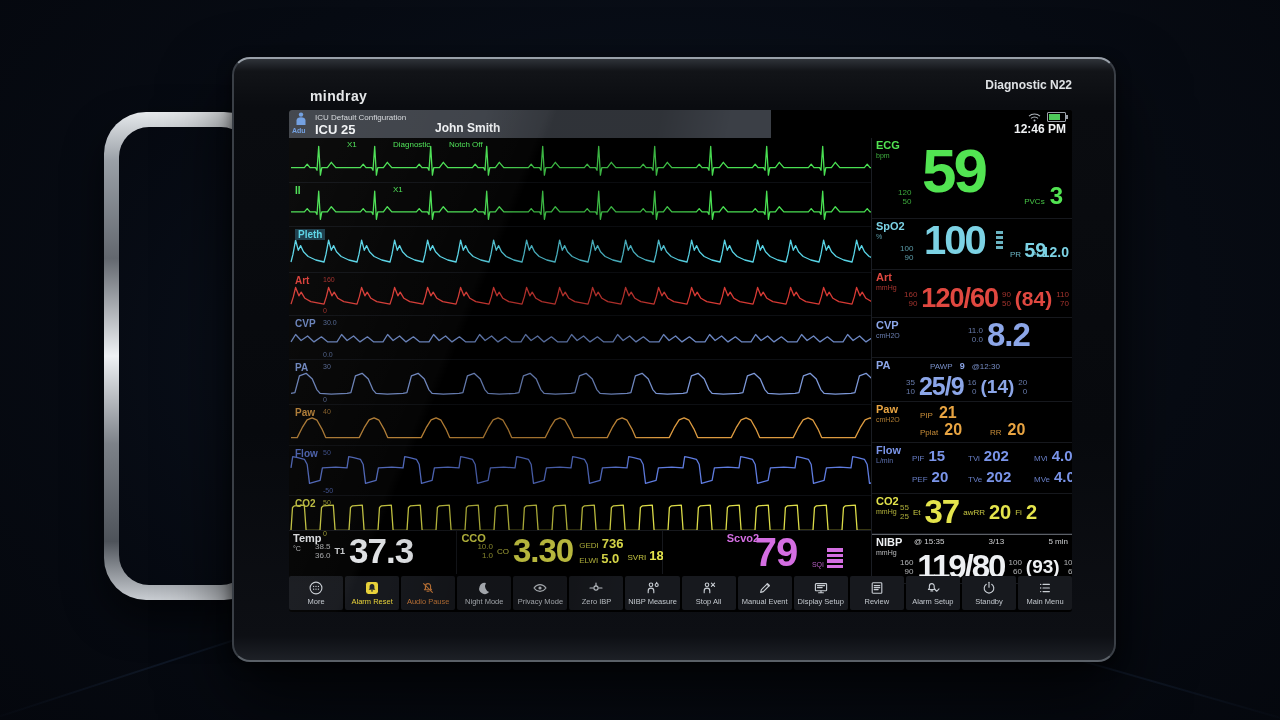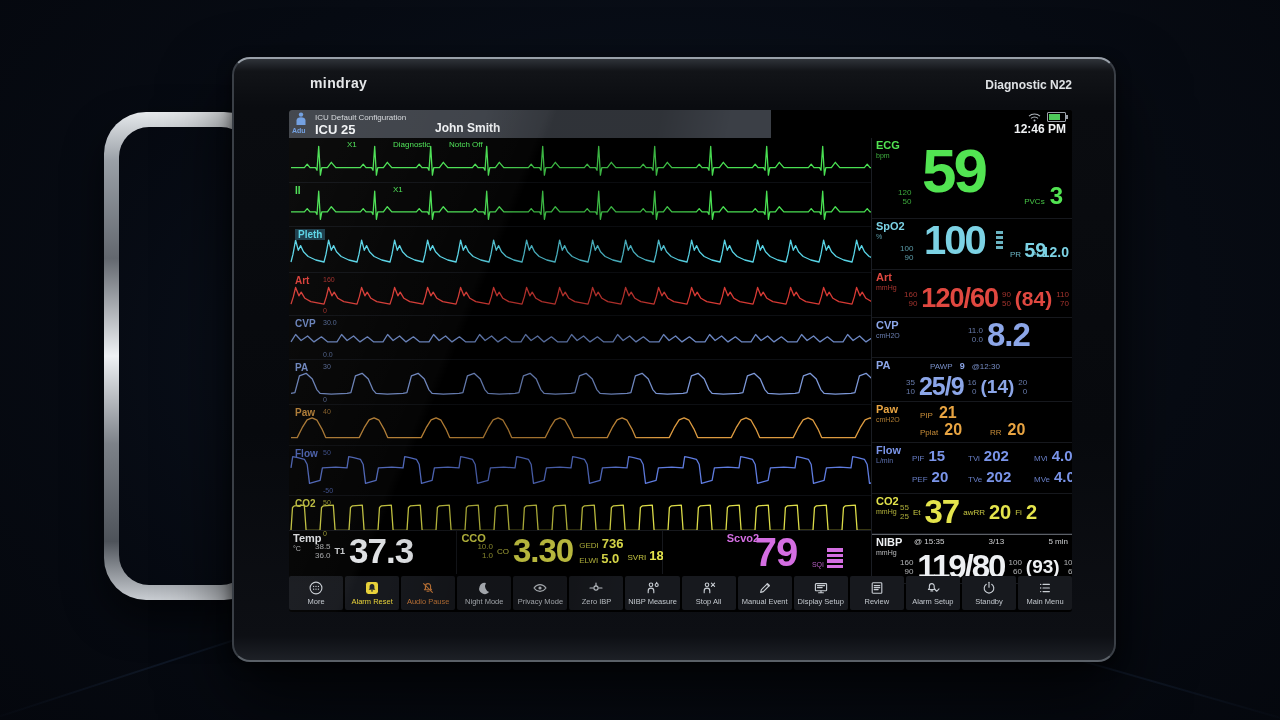--- a/index.html
+++ b/index.html
@@ -15,21 +15,21 @@
     box-shadow:0 18px 38px rgba(0,0,0,.55);}
   .handle-inner{position:absolute;left:15px;top:15px;right:15px;bottom:15px;border-radius:30px;
     background:radial-gradient(400px 500px at 120% 50%, #0a101b 0%, #05080f 70%);}
 
   
   .monitor{position:absolute;left:232px;top:57px;width:880px;height:601px;z-index:2;border-radius:18px;
     background:linear-gradient(180deg,#2f3339 0%,#121418 2%,#0a0c10 8%,#07090d 62%,#0d0f14 96%,#1d2averline026 100%);
     background:linear-gradient(180deg,#2f3339 0%,#121418 2%,#0a0c10 8%,#07090d 62%,#0d0f14 96%,#1d2026 100%);
     border:2px solid;border-color:#99a0a9 #3a3f46 #5a6067 #3a3f46;
     box-shadow:0 34px 70px rgba(0,0,0,.75), 0 4px 14px rgba(0,0,0,.5);}
-  .brand{position:absolute;left:76px;top:16px;color:#e6e8ea;font-size:14px;font-weight:bold;letter-spacing:.4px;}
+  .brand{position:absolute;left:76px;top:29px;color:#e6e8ea;font-size:14px;font-weight:bold;letter-spacing:.4px;}
   .model{position:absolute;right:42px;top:19px;color:#dfe2e5;font-size:12px;font-weight:bold;}
 
   .screen{position:absolute;left:55px;top:51px;width:783px;height:502px;background:#000;border-radius:3px;overflow:hidden;}
   .gloss{position:absolute;inset:0;z-index:60;pointer-events:none;background:
     linear-gradient(113deg, rgba(255,255,255,.05) 0%, rgba(255,255,255,.018) 26%, rgba(255,255,255,0) 27%),
     linear-gradient(102deg, rgba(0,0,0,0) 22%, rgba(0,0,0,.20) 30%, rgba(0,0,0,.20) 42%, rgba(0,0,0,0) 50%),
     radial-gradient(85% 55% at 0% 66%, rgba(0,0,0,.28) 0%, rgba(0,0,0,0) 55%);}
 
   
   .statusbar{position:absolute;left:0;top:0;width:783px;height:28px;background:#000;}

